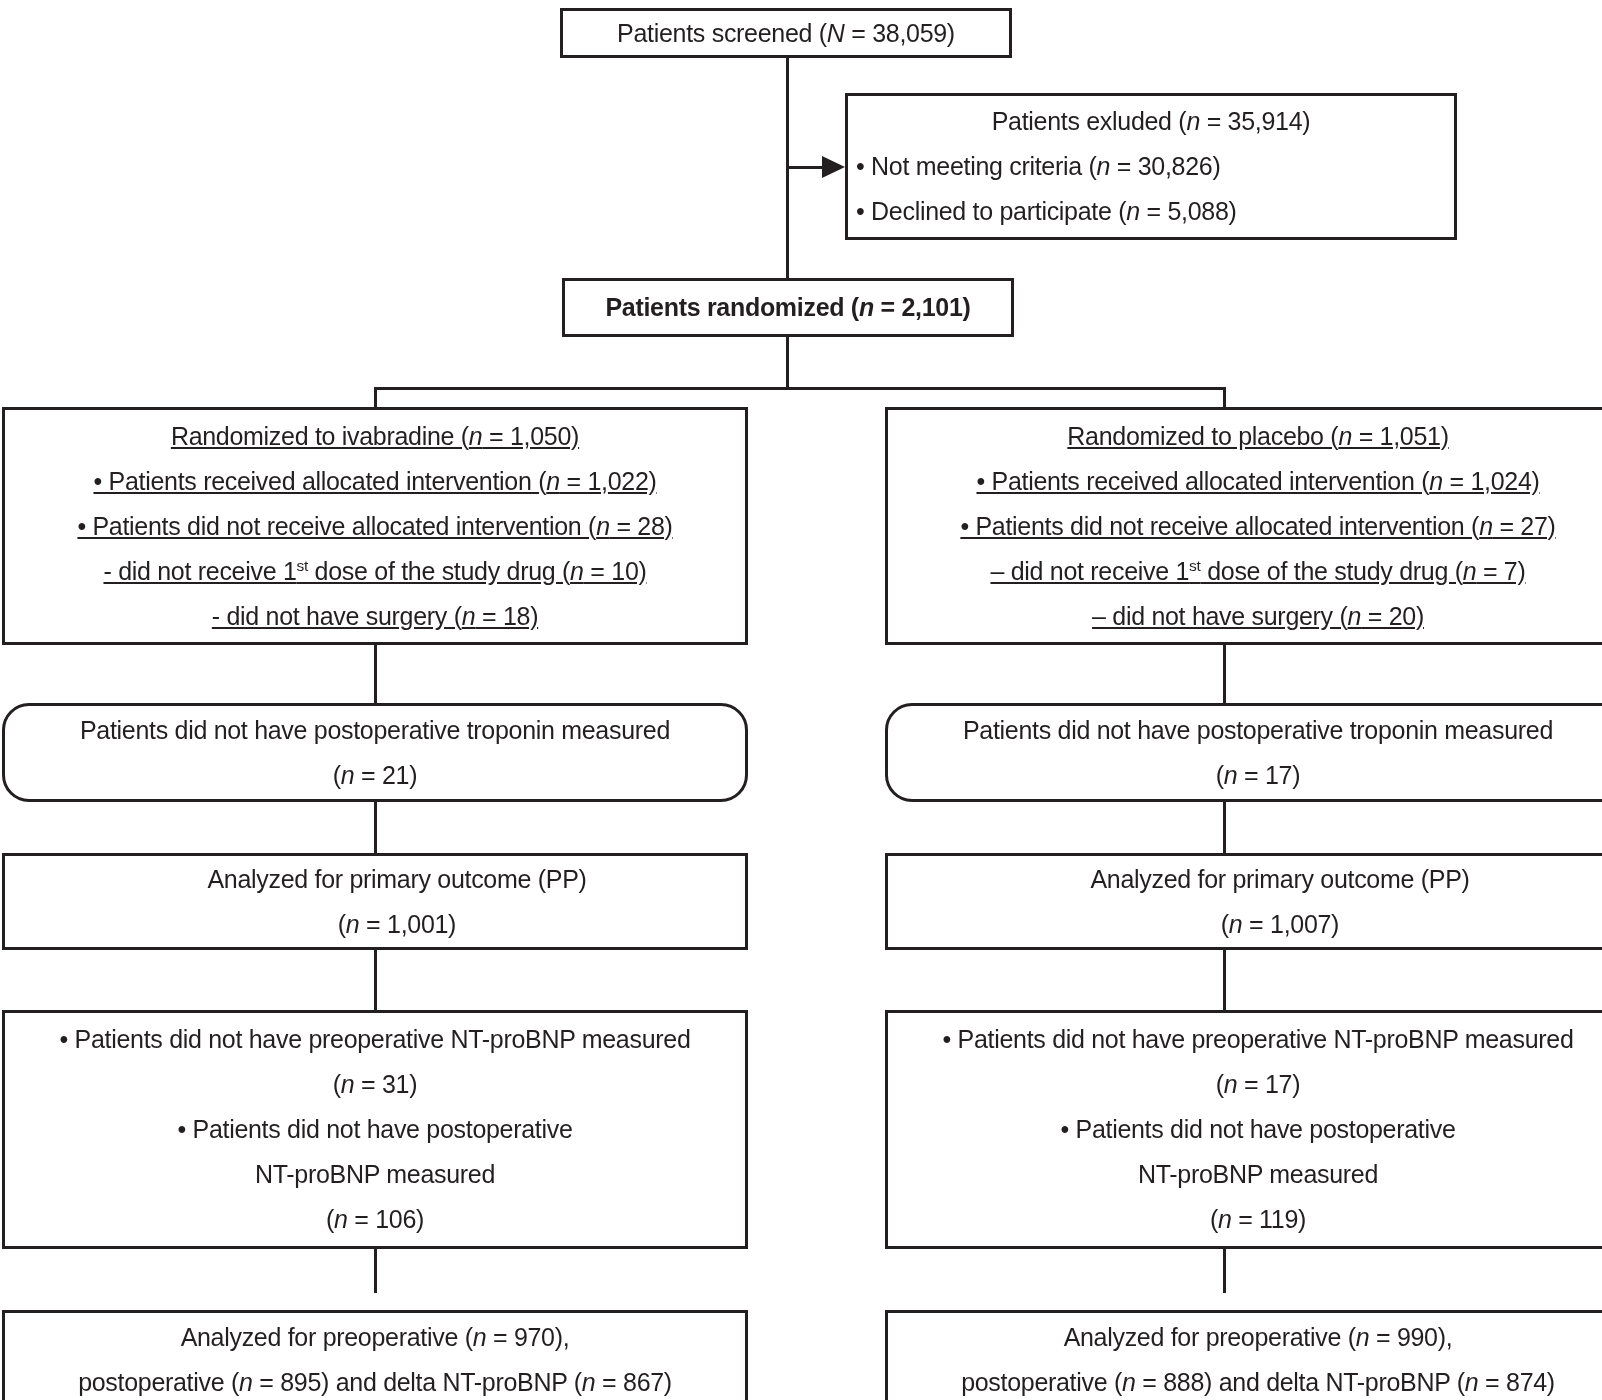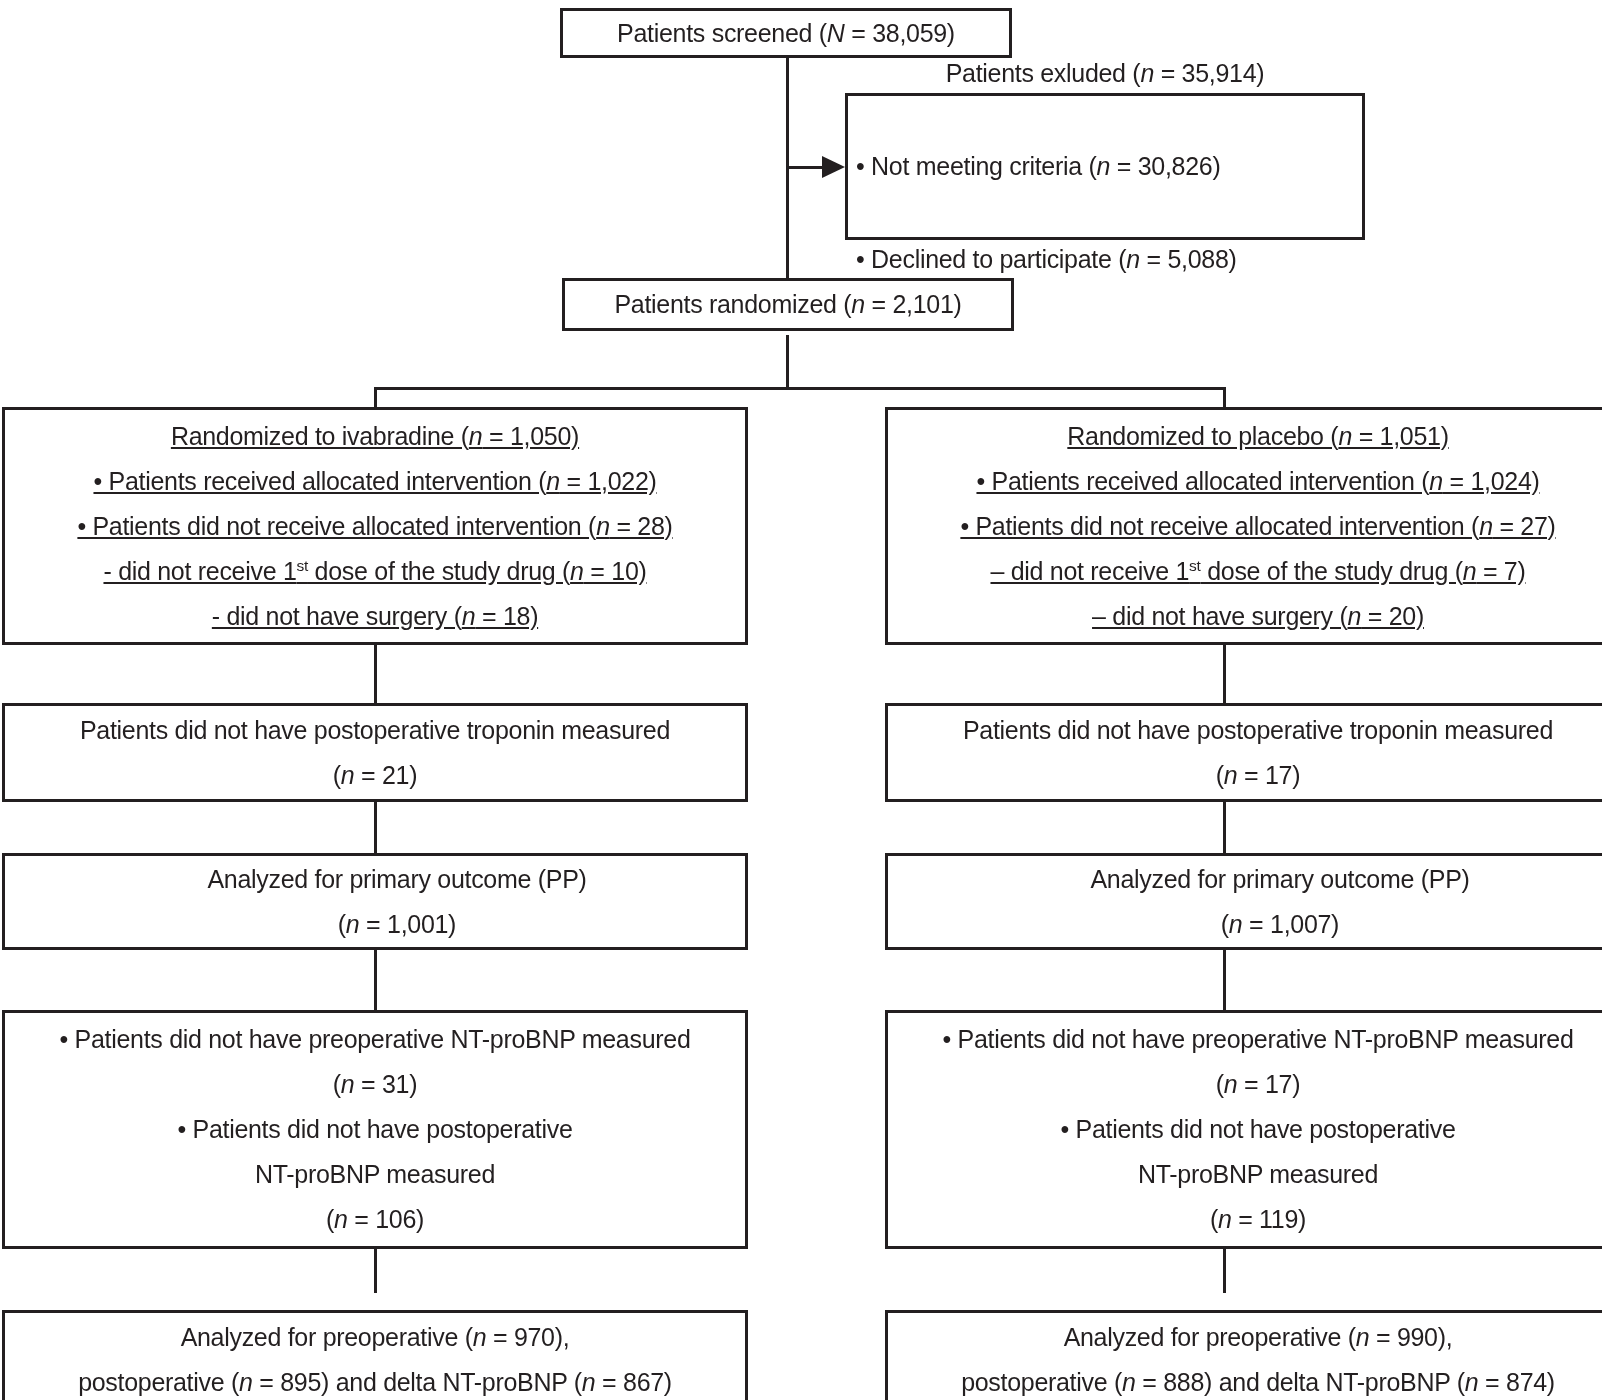--- a/index.html
+++ b/index.html
@@ -21,30 +21,30 @@
   }
   .lines, .excl-title, .excl-item {
     font-size:25px; line-height:45px; letter-spacing:-0.3px;
     white-space:pre-line;
   }
   i { font-style:italic; }
   sup { font-size:0.62em; vertical-align:super; line-height:0; }
 
   
   #box-screened   { left:560px; top:8px;   width:452px; height:50px; }
-  #box-excluded   { left:845px; top:93px;  width:520px; height:147px;gap:48px; }
-  #box-randomized { left:562px; top:278px; width:452px; height:53px; }
+  #box-excluded   { left:845px; top:93px;  width:612px; height:147px; }
+  #box-randomized { left:562px; top:278px; width:452px; height:59px;font-weight:bold; }
   .excl-title { text-align:center; }
   .excl-item  { text-align:left; padding-left:8px; }
 
   
   .col-left  { left:2px;   width:746px; }
   .col-right { left:885px; width:746px; }
   .row-alloc    { top:407px;  height:238px;text-decoration:underline; }
-  .row-troponin { top:703px;  height:99px; }
+  .row-troponin { top:703px;  height:99px;border-radius:27px; }
   .row-primary  { top:853px;  height:97px;padding-left:44px; }
   .row-bnp      { top:1010px; height:239px; }
   .row-final    { top:1293px; height:100px;margin-top:17px; }
 
   
   .vline { position:absolute; width:3px;  background:#231f20; }
   .hline { position:absolute; height:3px; background:#231f20; }
   #ln-screened-down { left:786px; top:58px;  height:220px; }
   #ln-excl-h        { left:788px; top:166px; width:36px; }
   #ah-excl {

